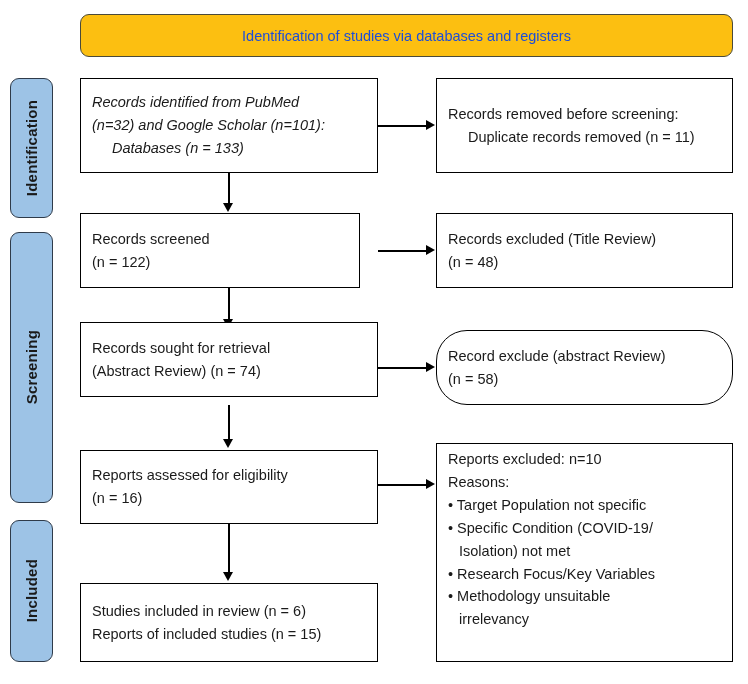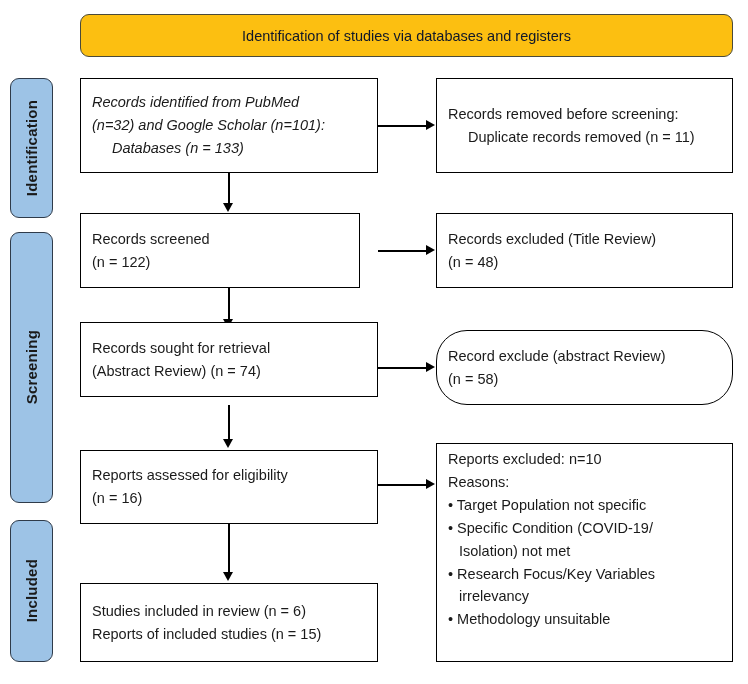--- a/index.html
+++ b/index.html
@@ -49,21 +49,21 @@
     background: #fcbf11;
     border: 1px solid #4a4a3a;
     border-radius: 9px;
     box-sizing: border-box;
     display: flex;
     align-items: center;
     justify-content: center;
   }
   .banner .banner-text {
     font-size: 14.5px;
-    color: #0f172a;
+    color: #1d4ed8;
     white-space: nowrap;
   }
 
   
   .flow-box {
     position: absolute;
     background: #ffffff;
     border: 1.4px solid #000000;
     box-sizing: border-box;
     display: flex;
@@ -192,22 +192,22 @@
     <span class="line">(n = 16)</span>
   </div>
 
   <div class="flow-box top-align" style="left:436px; top:443px; width:297px; height:219px;">
     <span class="line">Reports excluded: n=10</span>
     <span class="line">Reasons:</span>
     <span class="line bullet">• Target Population not specific</span>
     <span class="line bullet">• Specific Condition (COVID-19/</span>
     <span class="line cont">Isolation) not met</span>
     <span class="line bullet">• Research Focus/Key Variables</span>
+    <span class="line bullet">• Methodology unsuitable</span>
     <span class="line cont">irrelevancy</span>
-    <span class="line bullet">• Methodology unsuitable</span>
   </div>
 
   <div class="conn conn-h" style="left:378px; top:484px; width:49px;"></div>
   <div class="arrow-right" style="left:426px; top:479px;"></div>
 
   <div class="conn conn-v" style="left:228px; top:524px; height:50px;"></div>
   <div class="arrow-down" style="left:223px; top:572px;"></div>
 
   <div class="flow-box" style="left:80px; top:583px; width:298px; height:79px;">
     <span class="line">Studies included in review (n = 6)</span>

